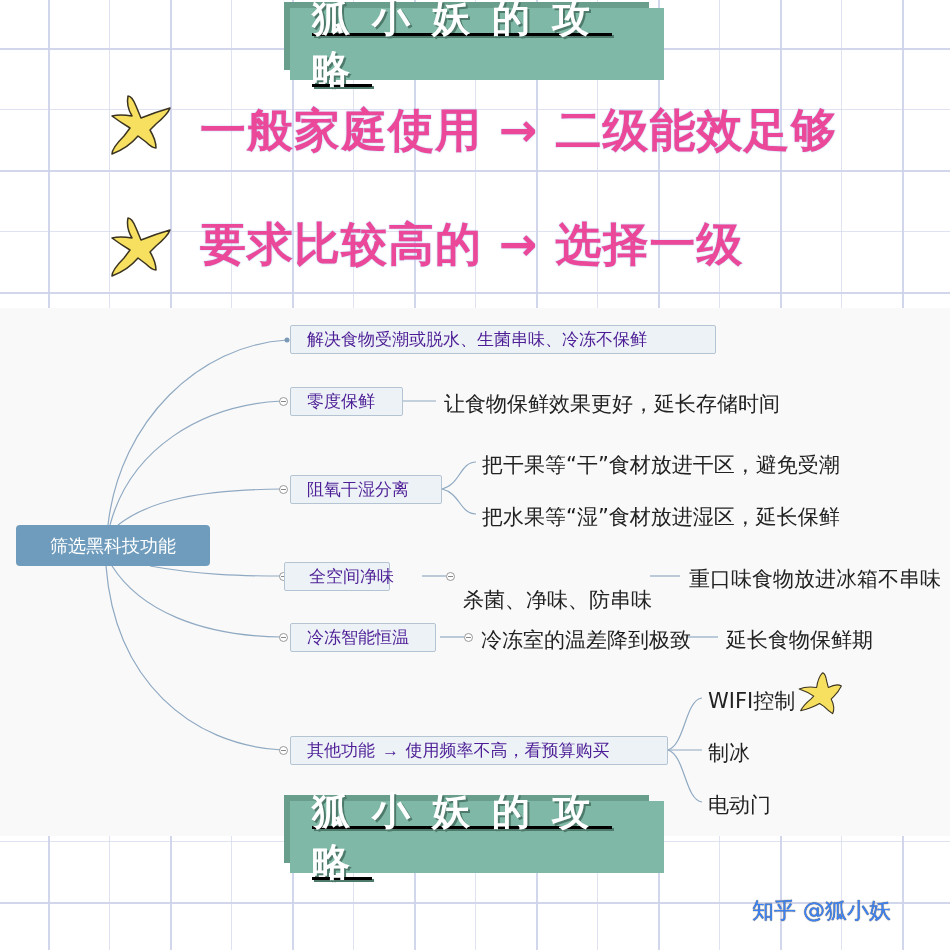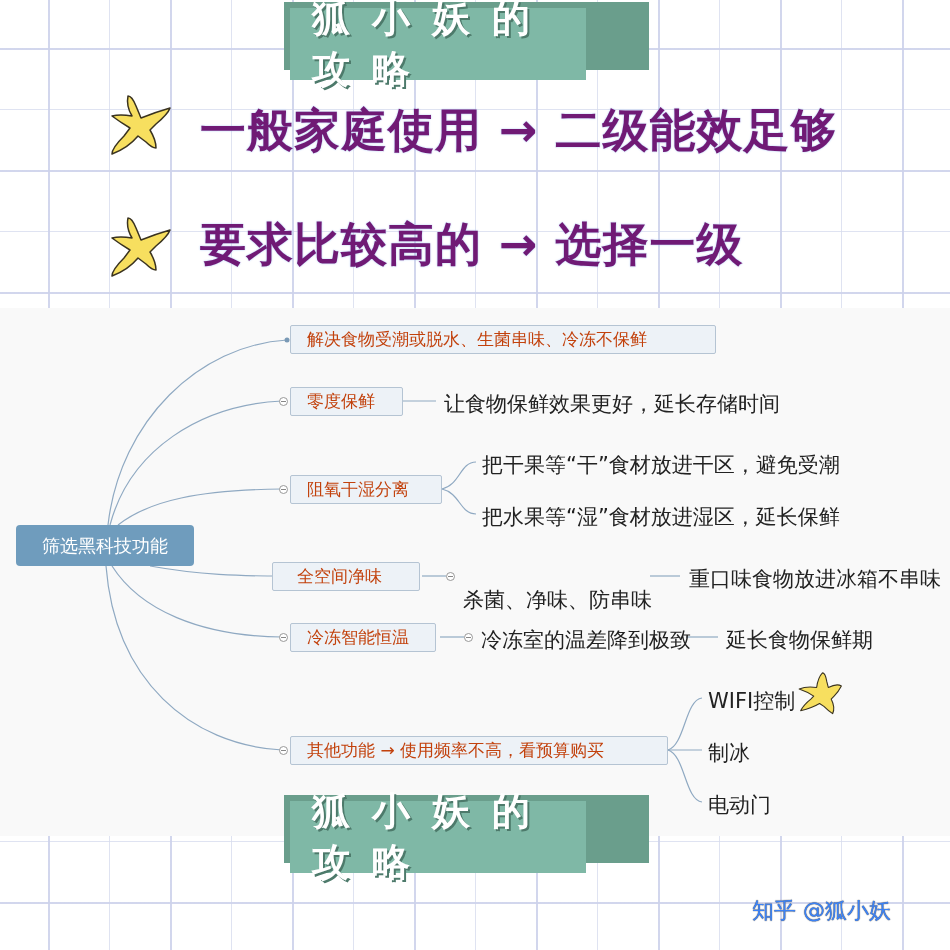--- a/index.html
+++ b/index.html
@@ -19,51 +19,51 @@
     background-position: 48px 48px, 48px 48px, 109px 0, 0 109px;
   }
   .banner {
     position: absolute; width: 370px; height: 70px;
   }
   .banner .shadow {
     position: absolute; left: 0; top: 0; width: 365px; height: 68px;
     background: #6a9e8c;
   }
   .banner .face {
-    position: absolute; left: 6px; top: 6px; width: 296px; height: 72px;
+    position: absolute; left: 6px; top: 6px; width: 374px; height: 72px;
     background: #7fb8a6;
-    display: flex; align-items: center; justify-content: center;
+    display: flex; align-items: center; justify-content: center; text-decoration: underline;
   }
   .banner .text {
     color: #ffffff; font-weight: bold; font-size: 38px; letter-spacing: 22px;
     text-shadow: 2px 2px 0 #4d7a6b;
     font-family: "DejaVu Sans", sans-serif;
     padding-left: 22px;
   }
   .headline {
     position: absolute; left: 200px; font-size: 46px; font-weight: bold;
-    color: #701a75; letter-spacing: 1px; white-space: nowrap;
+    color: #ec4899; letter-spacing: 1px; white-space: nowrap;
     text-shadow: 0 0 2px #a7c4f5;
   }
   .star { position: absolute; }
   .panel {
     position: absolute; left: 0; top: 308px; width: 950px; height: 528px;
     background: #f9f9f9;
   }
   .mm-svg { position: absolute; left: 0; top: 0; }
   .root {
-    position: absolute; left: 16px; top: 525px; width: 178px; height: 41px;
+    position: absolute; left: 16px; top: 525px; width: 194px; height: 41px;
     background: #6f9cbd; border-radius: 4px; color: #ffffff;
     display: flex; align-items: center; justify-content: center;
     font-size: 18px;
   }
   .node {
     position: absolute; height: 29px; background: #edf2f7; border: 1px solid #b5c4d3;
     border-radius: 2px; display: flex; align-items: center; padding: 0 16px;
-    font-size: 17px; color: #c2410c; white-space: nowrap; box-sizing: border-box;
+    font-size: 17px; color: #4c1d95; white-space: nowrap; box-sizing: border-box;
   }
   .leaf {
     position: absolute; font-size: 21px; color: #222; white-space: nowrap;
   }
   .collapse {
     position: absolute; width: 9px; height: 9px; border: 1px solid #999;
     border-radius: 50%; background: #fff; box-sizing: border-box;
   }
   .collapse::after {
     content: ""; position: absolute; left: 1px; right: 1px; top: 3px; height: 1px; background: #888;
@@ -141,37 +141,37 @@
 <div class="leaf" style="left:444px; top:390px;">让食物保鲜效果更好，延长存储时间</div>
 
 <div class="collapse" style="left:279px; top:485px;"></div>
 <div class="node" style="left:290px; top:475px; width:152px;">
   <span>阻氧干湿分离</span>
 </div>
 <div class="leaf" style="left:482px; top:451px;">把干果等“干”食材放进干区，避免受潮</div>
 <div class="leaf" style="left:482px; top:503px;">把水果等“湿”食材放进湿区，延长保鲜</div>
 
 <div class="collapse" style="left:279px; top:572px;"></div>
-<div class="node" style="left:272px; top:562px; width:148px;padding-left:24px;">
+<div class="node" style="left:284px; top:562px; width:106px;padding-left:24px;">
   <span>全空间净味</span>
 </div>
 <div class="collapse" style="left:446px; top:572px;"></div>
 <div class="leaf" style="left:463px; top:586px;">杀菌、净味、防串味</div>
 <div class="leaf" style="left:689px; top:565px;">重口味食物放进冰箱不串味</div>
 
 <div class="collapse" style="left:279px; top:633px;"></div>
 <div class="node" style="left:290px; top:623px; width:146px;">
   <span>冷冻智能恒温</span>
 </div>
 <div class="collapse" style="left:464px; top:633px;"></div>
 <div class="leaf" style="left:481px; top:626px;">冷冻室的温差降到极致</div>
 <div class="leaf" style="left:726px; top:626px;">延长食物保鲜期</div>
 
 <div class="collapse" style="left:279px; top:746px;"></div>
-<div class="node" style="left:290px; top:736px; width:378px;">
+<div class="node" style="left:290px; top:736px; width:378px;font-family:Liberation Mono, monospace;">
   <span>其他功能 → 使用频率不高，看预算购买</span>
 </div>
 <div class="leaf" style="left:708px; top:687px;">WIFI控制</div>
 <svg class="star" style="left:796px; top:670px;" width="50" height="48" viewBox="0 0 68 66">
   <path d="M36 4 Q40 4 42 16 L44 24 Q56 18 62 22 Q58 30 52 36 L48 40 Q54 52 50 60 Q44 56 38 50 L32 46 Q22 52 6 56 Q10 48 20 40 L24 36 Q16 30 4 26 Q14 22 28 24 Q30 10 36 4 Z" fill="#f7df5f" stroke="#3a3320" stroke-width="1.5" stroke-linejoin="round"></path>
 </svg>
 <div class="leaf" style="left:708px; top:739px;">制冰</div>
 <div class="leaf" style="left:708px; top:791px;">电动门</div>
 
 <div class="banner" style="left:284px; top:795px;">

